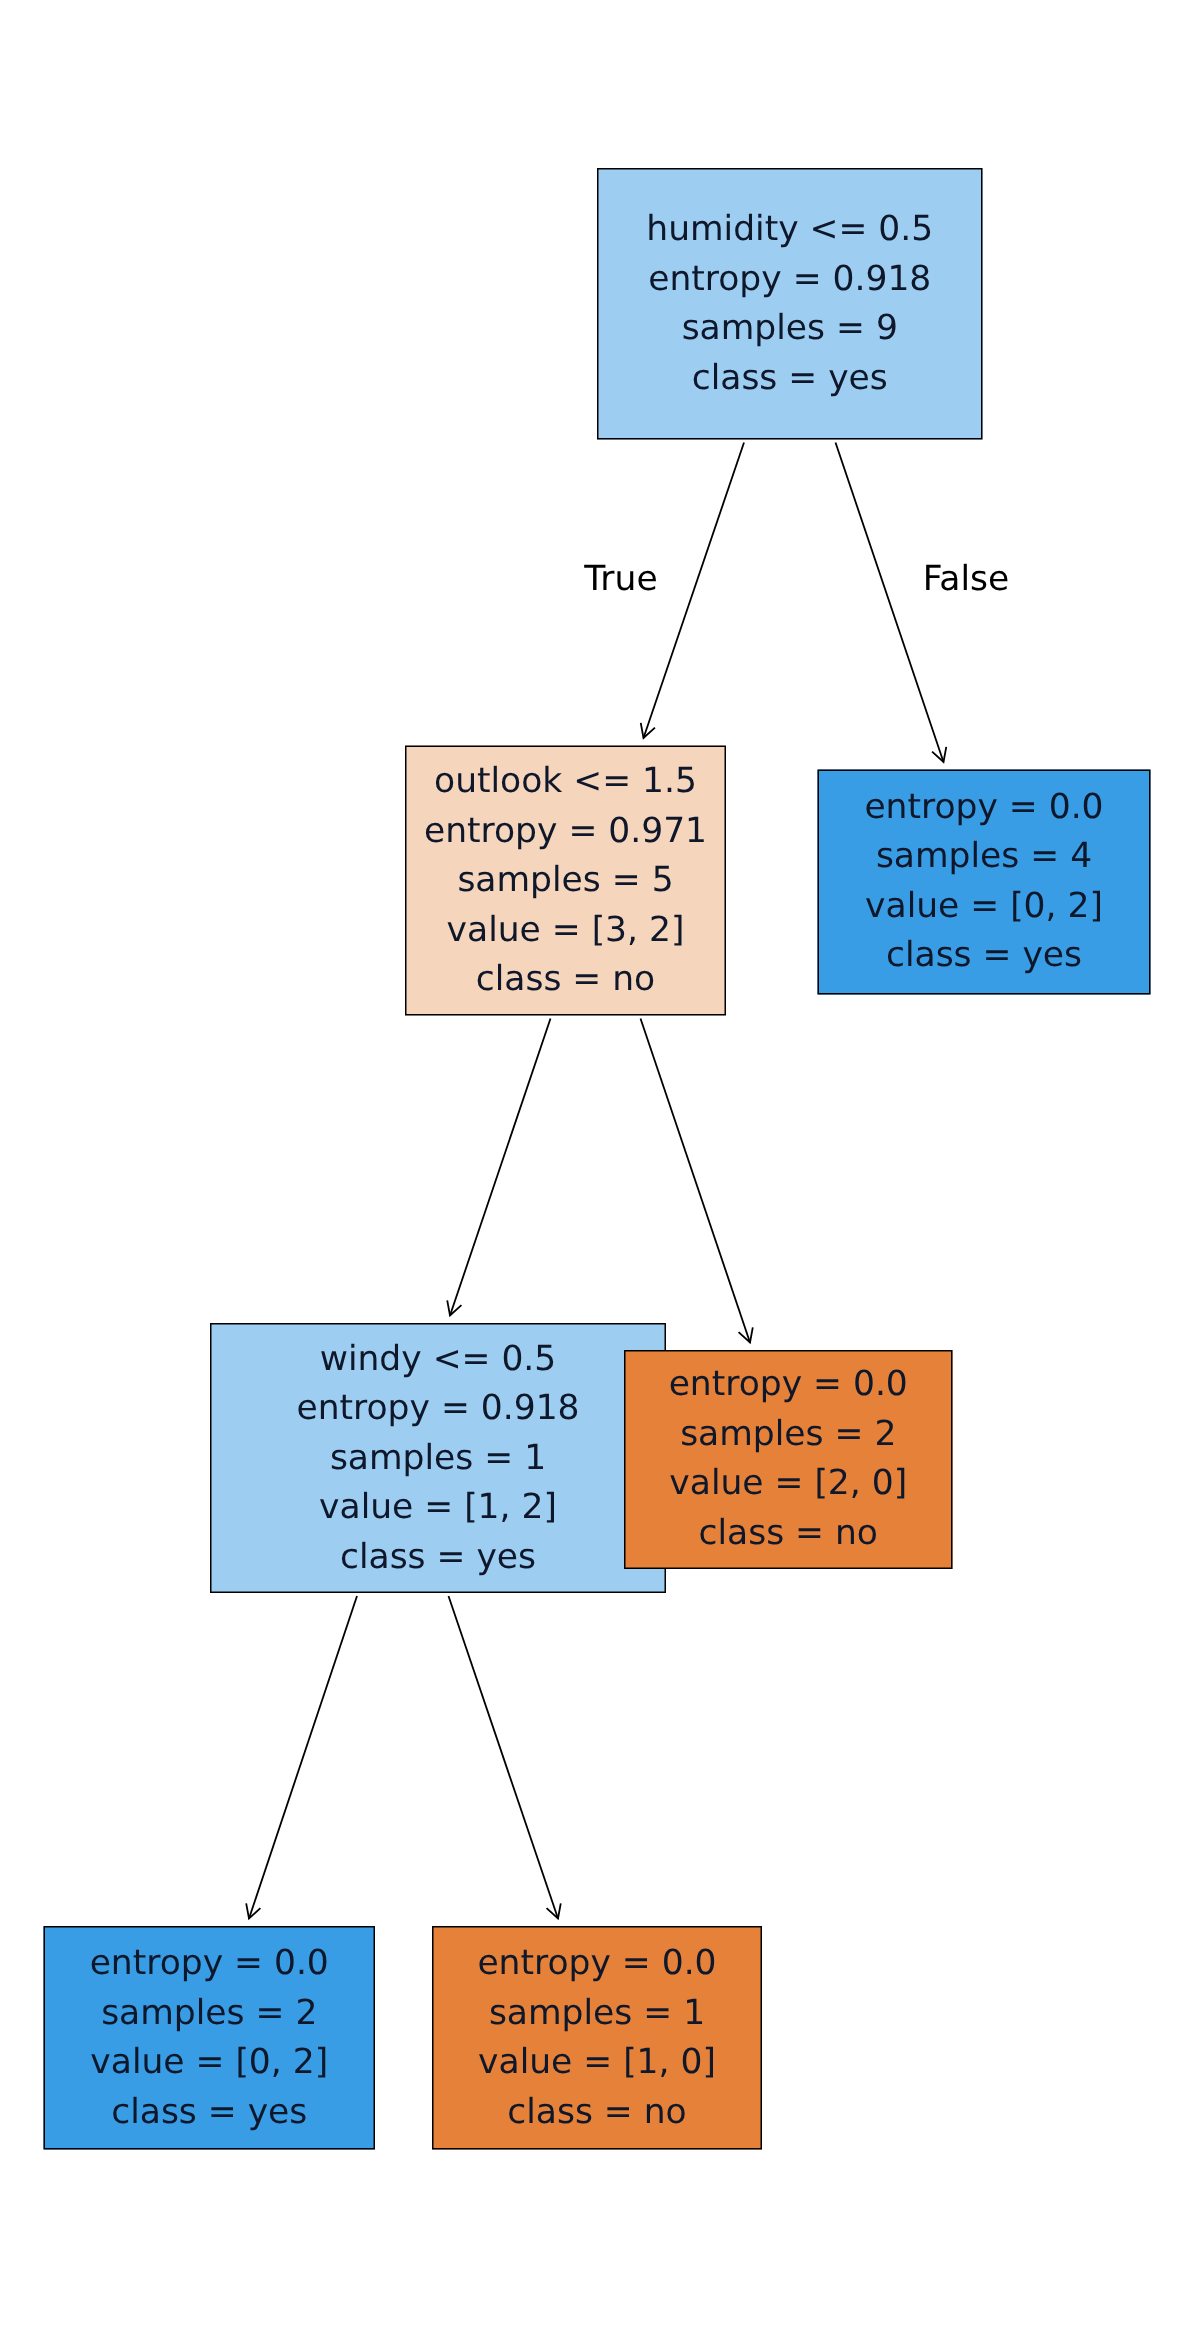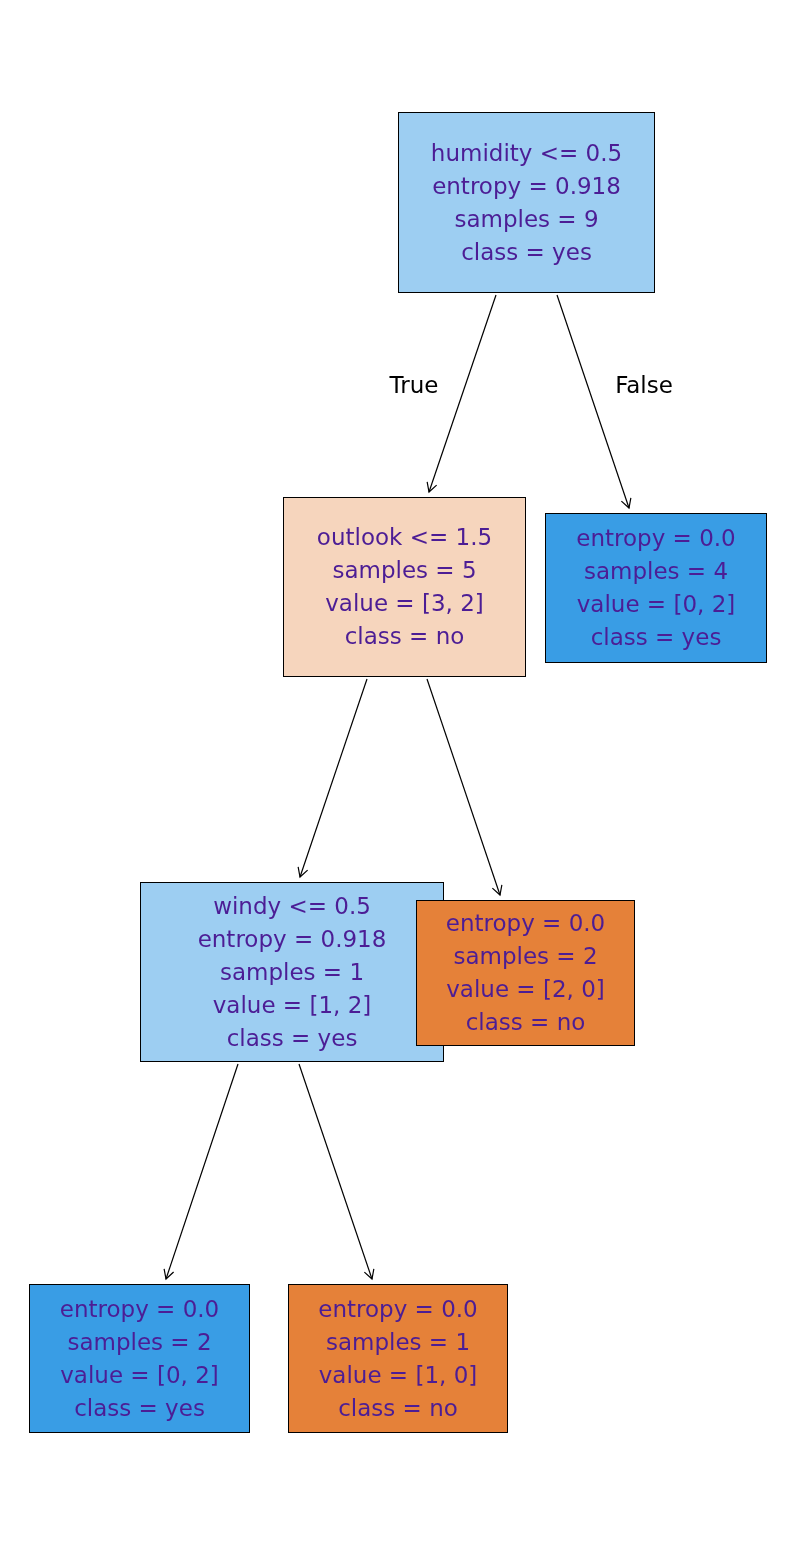--- a/index.html
+++ b/index.html
@@ -39,26 +39,26 @@
     display: flex;
     flex-direction: column;
     align-items: center;
     justify-content: center;
     text-align: center;
   }
   .node span {
     display: block;
     font-size: 23px;
     line-height: 33px;
-    color: #4c1d95;
+    color: #0f172a;
     white-space: nowrap;
   }
   
   .n0 { left: 398px; top: 112px;  width: 257px; height: 181px; }
-  .n1 { left: 283px; top: 497px;  width: 243px; height: 180px; }
+  .n1 { left: 270px; top: 497px;  width: 214px; height: 180px; }
   .n2 { left: 545px; top: 513px;  width: 222px; height: 150px; }
   .n3 { left: 140px; top: 882px;  width: 304px; height: 180px; }
   .n4 { left: 416px; top: 900px;  width: 219px; height: 146px; }
   .n5 { left: 29px;  top: 1284px; width: 221px; height: 149px; }
   .n6 { left: 288px; top: 1284px; width: 220px; height: 149px; }
 </style>
 </head>
 <body>
 
 <div class="canvas">
@@ -83,20 +83,21 @@
 
   <div class="node n0" style="background: rgb(157, 206, 242);">
     <span>humidity &lt;= 0.5</span>
     <span>entropy = 0.918</span>
     <span>samples = 9</span>
     <span>class = yes</span>
   </div>
 
   <div class="node n1" style="background: rgb(246, 213, 189);">
     <span>outlook &lt;= 1.5</span>
+    <span>entropy = 0.971</span>
     <span>samples = 5</span>
     <span>value = [3, 2]</span>
     <span>class = no</span>
   </div>
 
   <div class="node n2" style="background: rgb(57, 157, 229);">
     <span>entropy = 0.0</span>
     <span>samples = 4</span>
     <span>value = [0, 2]</span>
     <span>class = yes</span>

